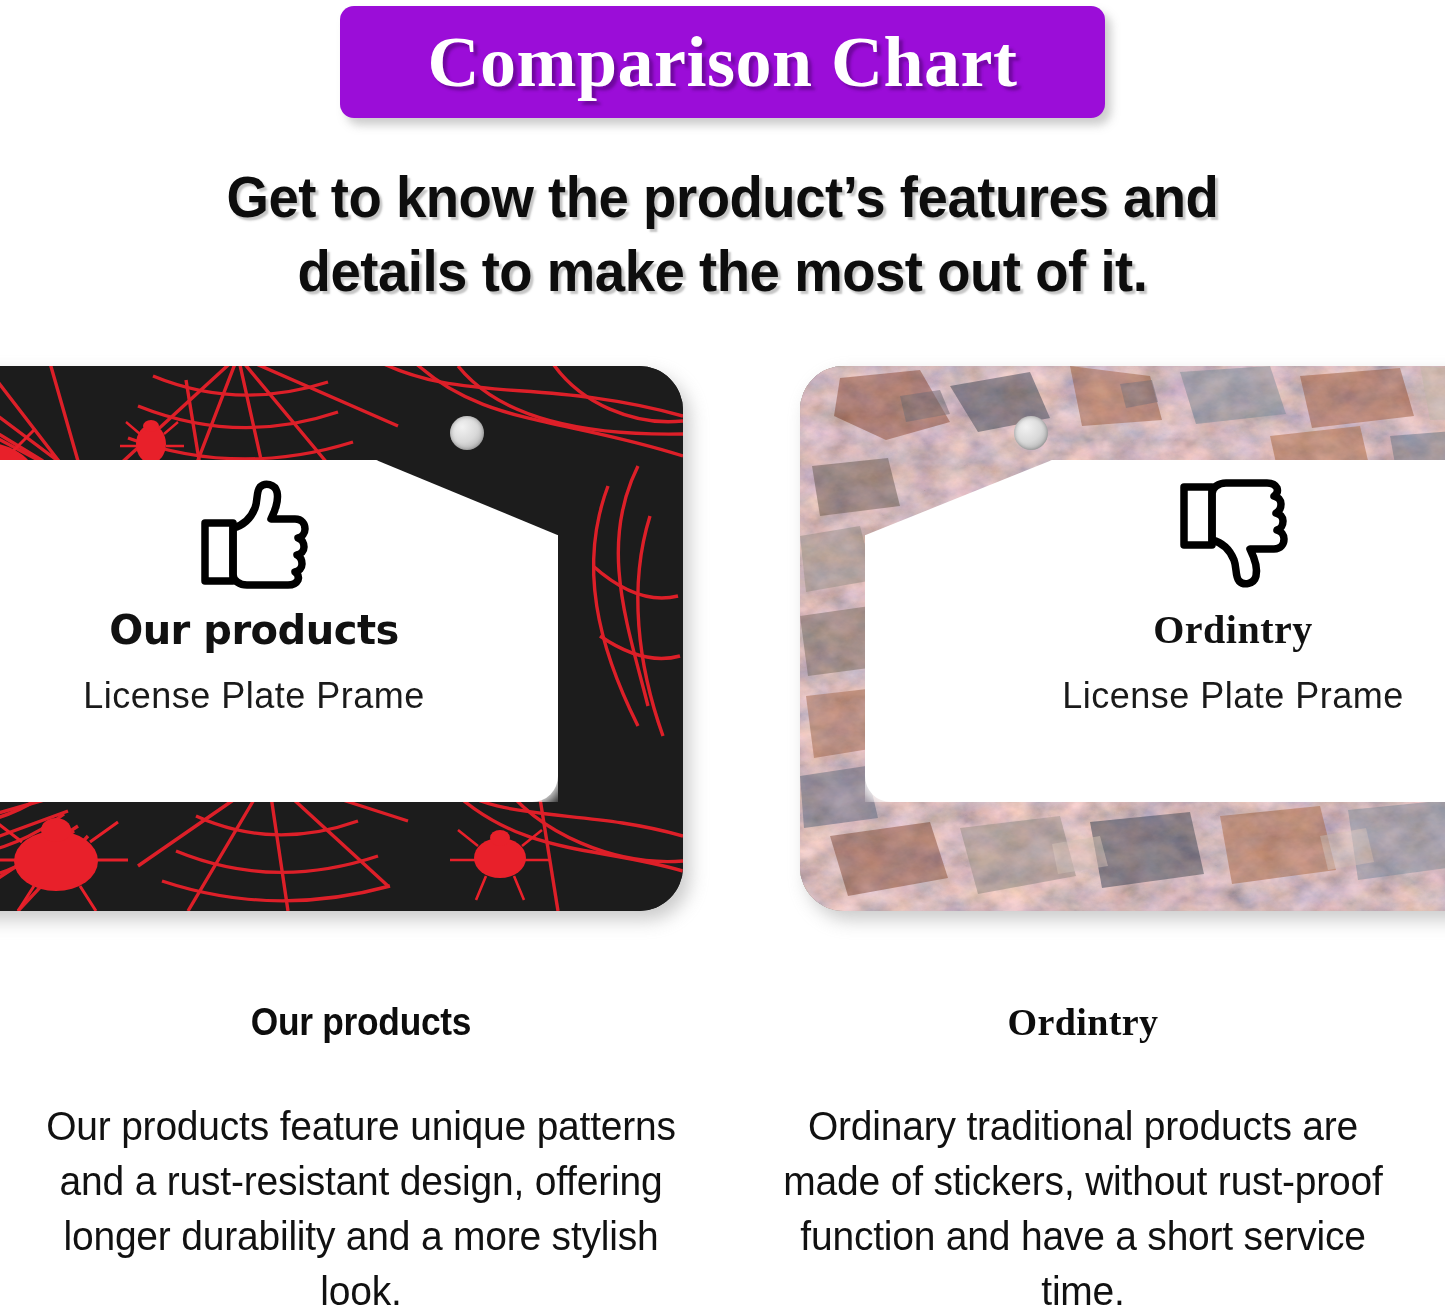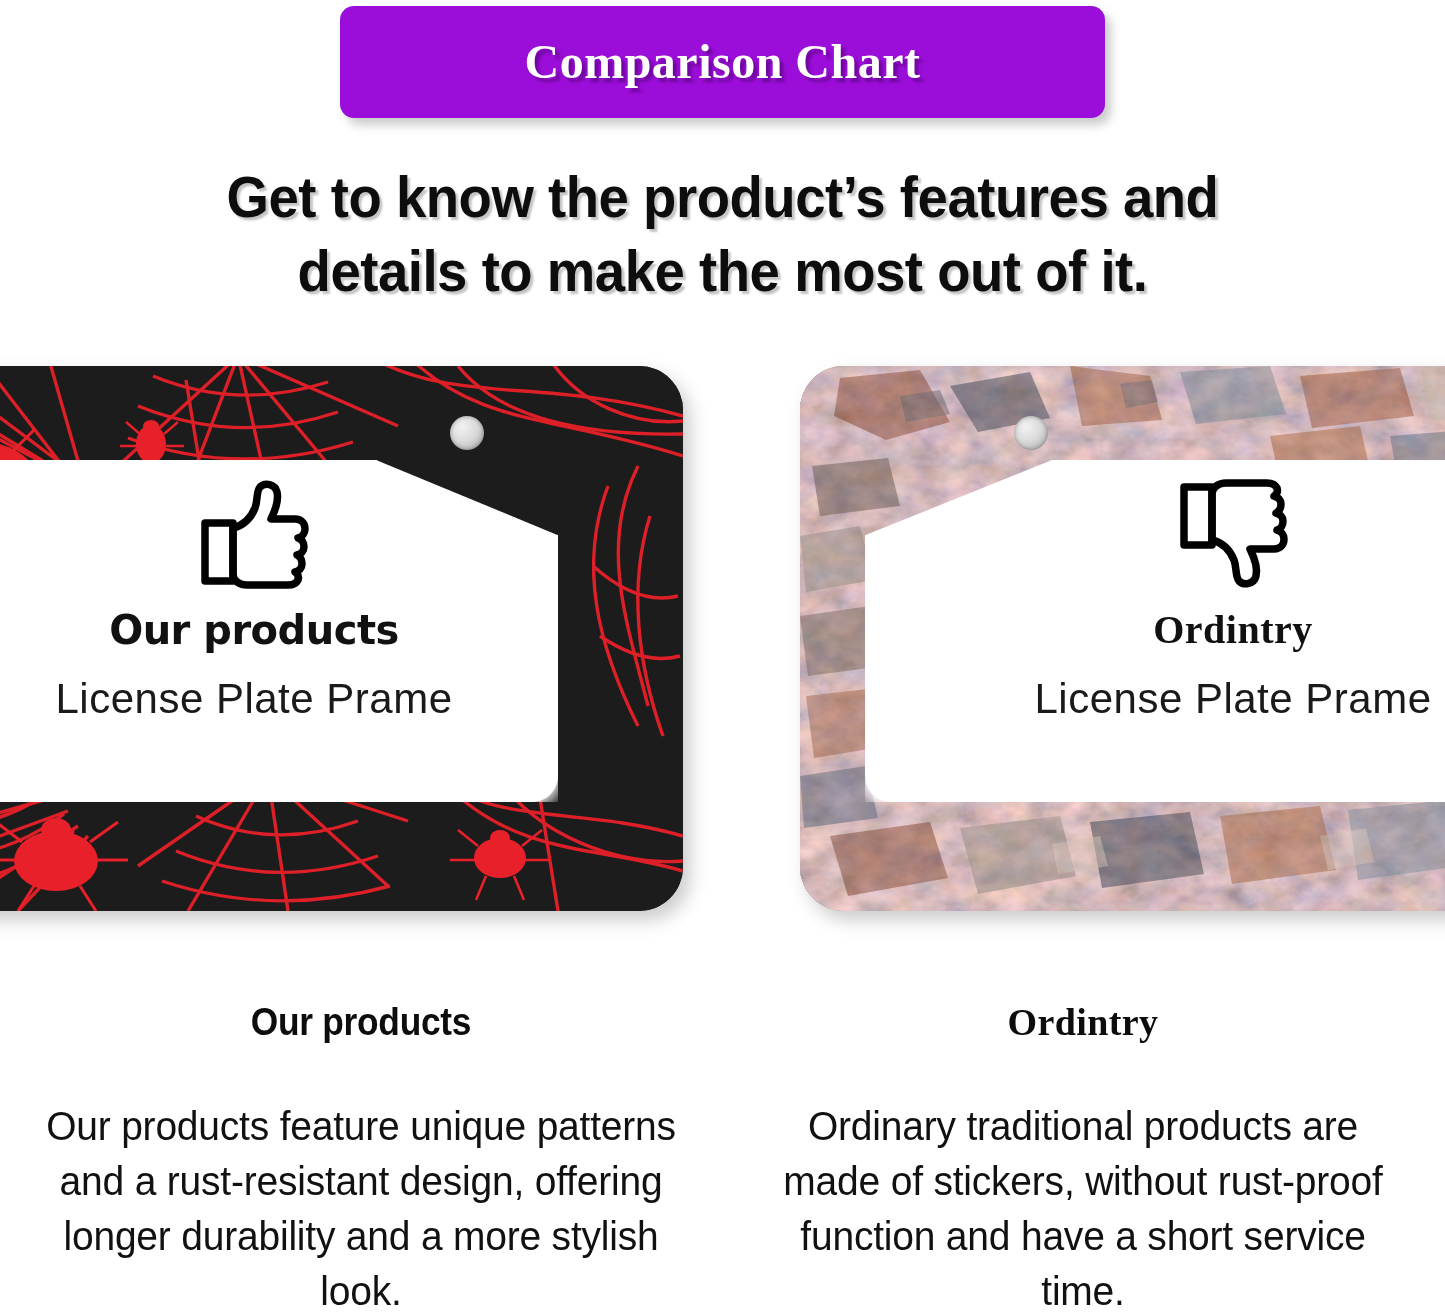--- a/index.html
+++ b/index.html
@@ -33,21 +33,21 @@
     background: #9B0DD8;
     border-radius: 14px;
     box-shadow: 6px 7px 10px rgba(120,120,120,0.38);
     display: flex;
     align-items: center;
     justify-content: center;
   }
   .title-banner-text {
     font-family: "Liberation Serif", serif;
     font-weight: bold;
-    font-size: 48px;
+    font-size: 72px;
     color: #ffffff;
     letter-spacing: 0.5px;
     text-shadow: 4px 4px 3px rgba(60,0,90,0.45);
     line-height: 1;
     white-space: nowrap;
   }
 
   .subtitle {
     position: absolute;
     left: 0;
@@ -184,21 +184,21 @@
   }
   .brand-label.serif {
     font-family: "Liberation Serif", serif;
     font-weight: bold;
     letter-spacing: 0.5px;
   }
   .product-label {
     margin-top: 28px;
     font-family: "Liberation Sans", sans-serif;
     font-weight: 300;
-    font-size: 42px;
+    font-size: 36px;
     line-height: 1;
     color: #1a1a1a;
     letter-spacing: 0.5px;
     white-space: nowrap;
   }
 
   
   .bottom-row {
     position: absolute;
     left: 0;

